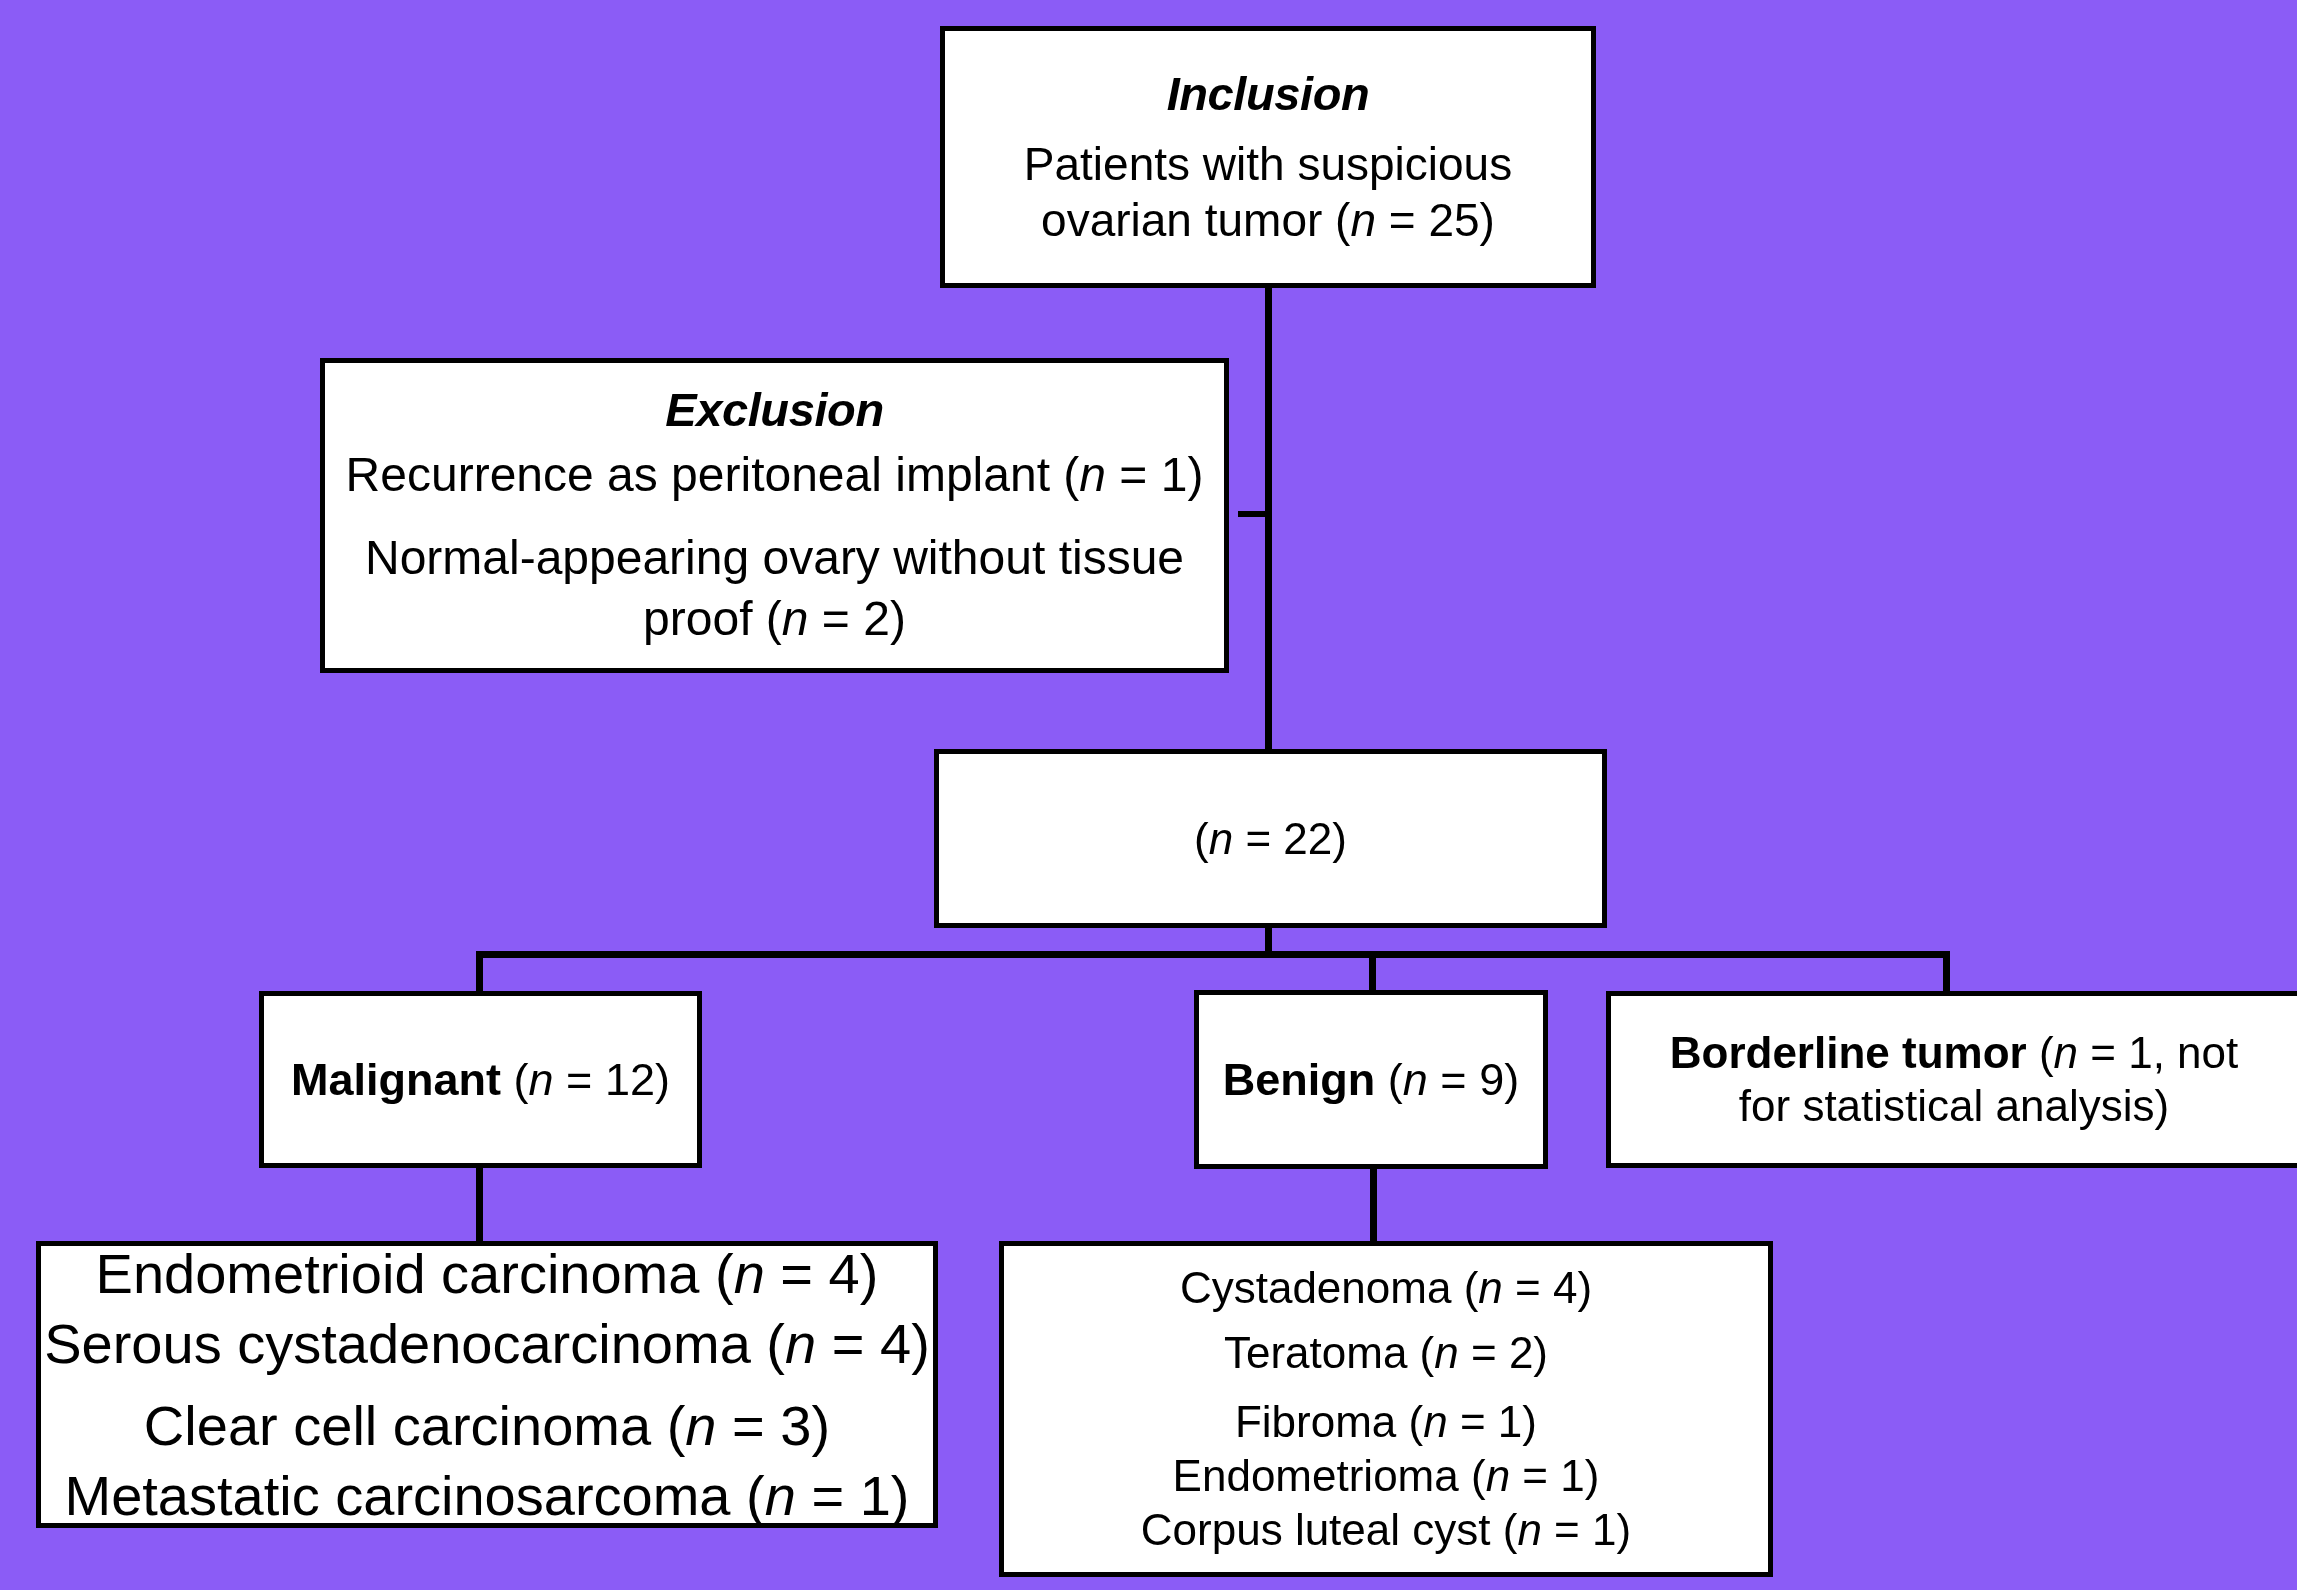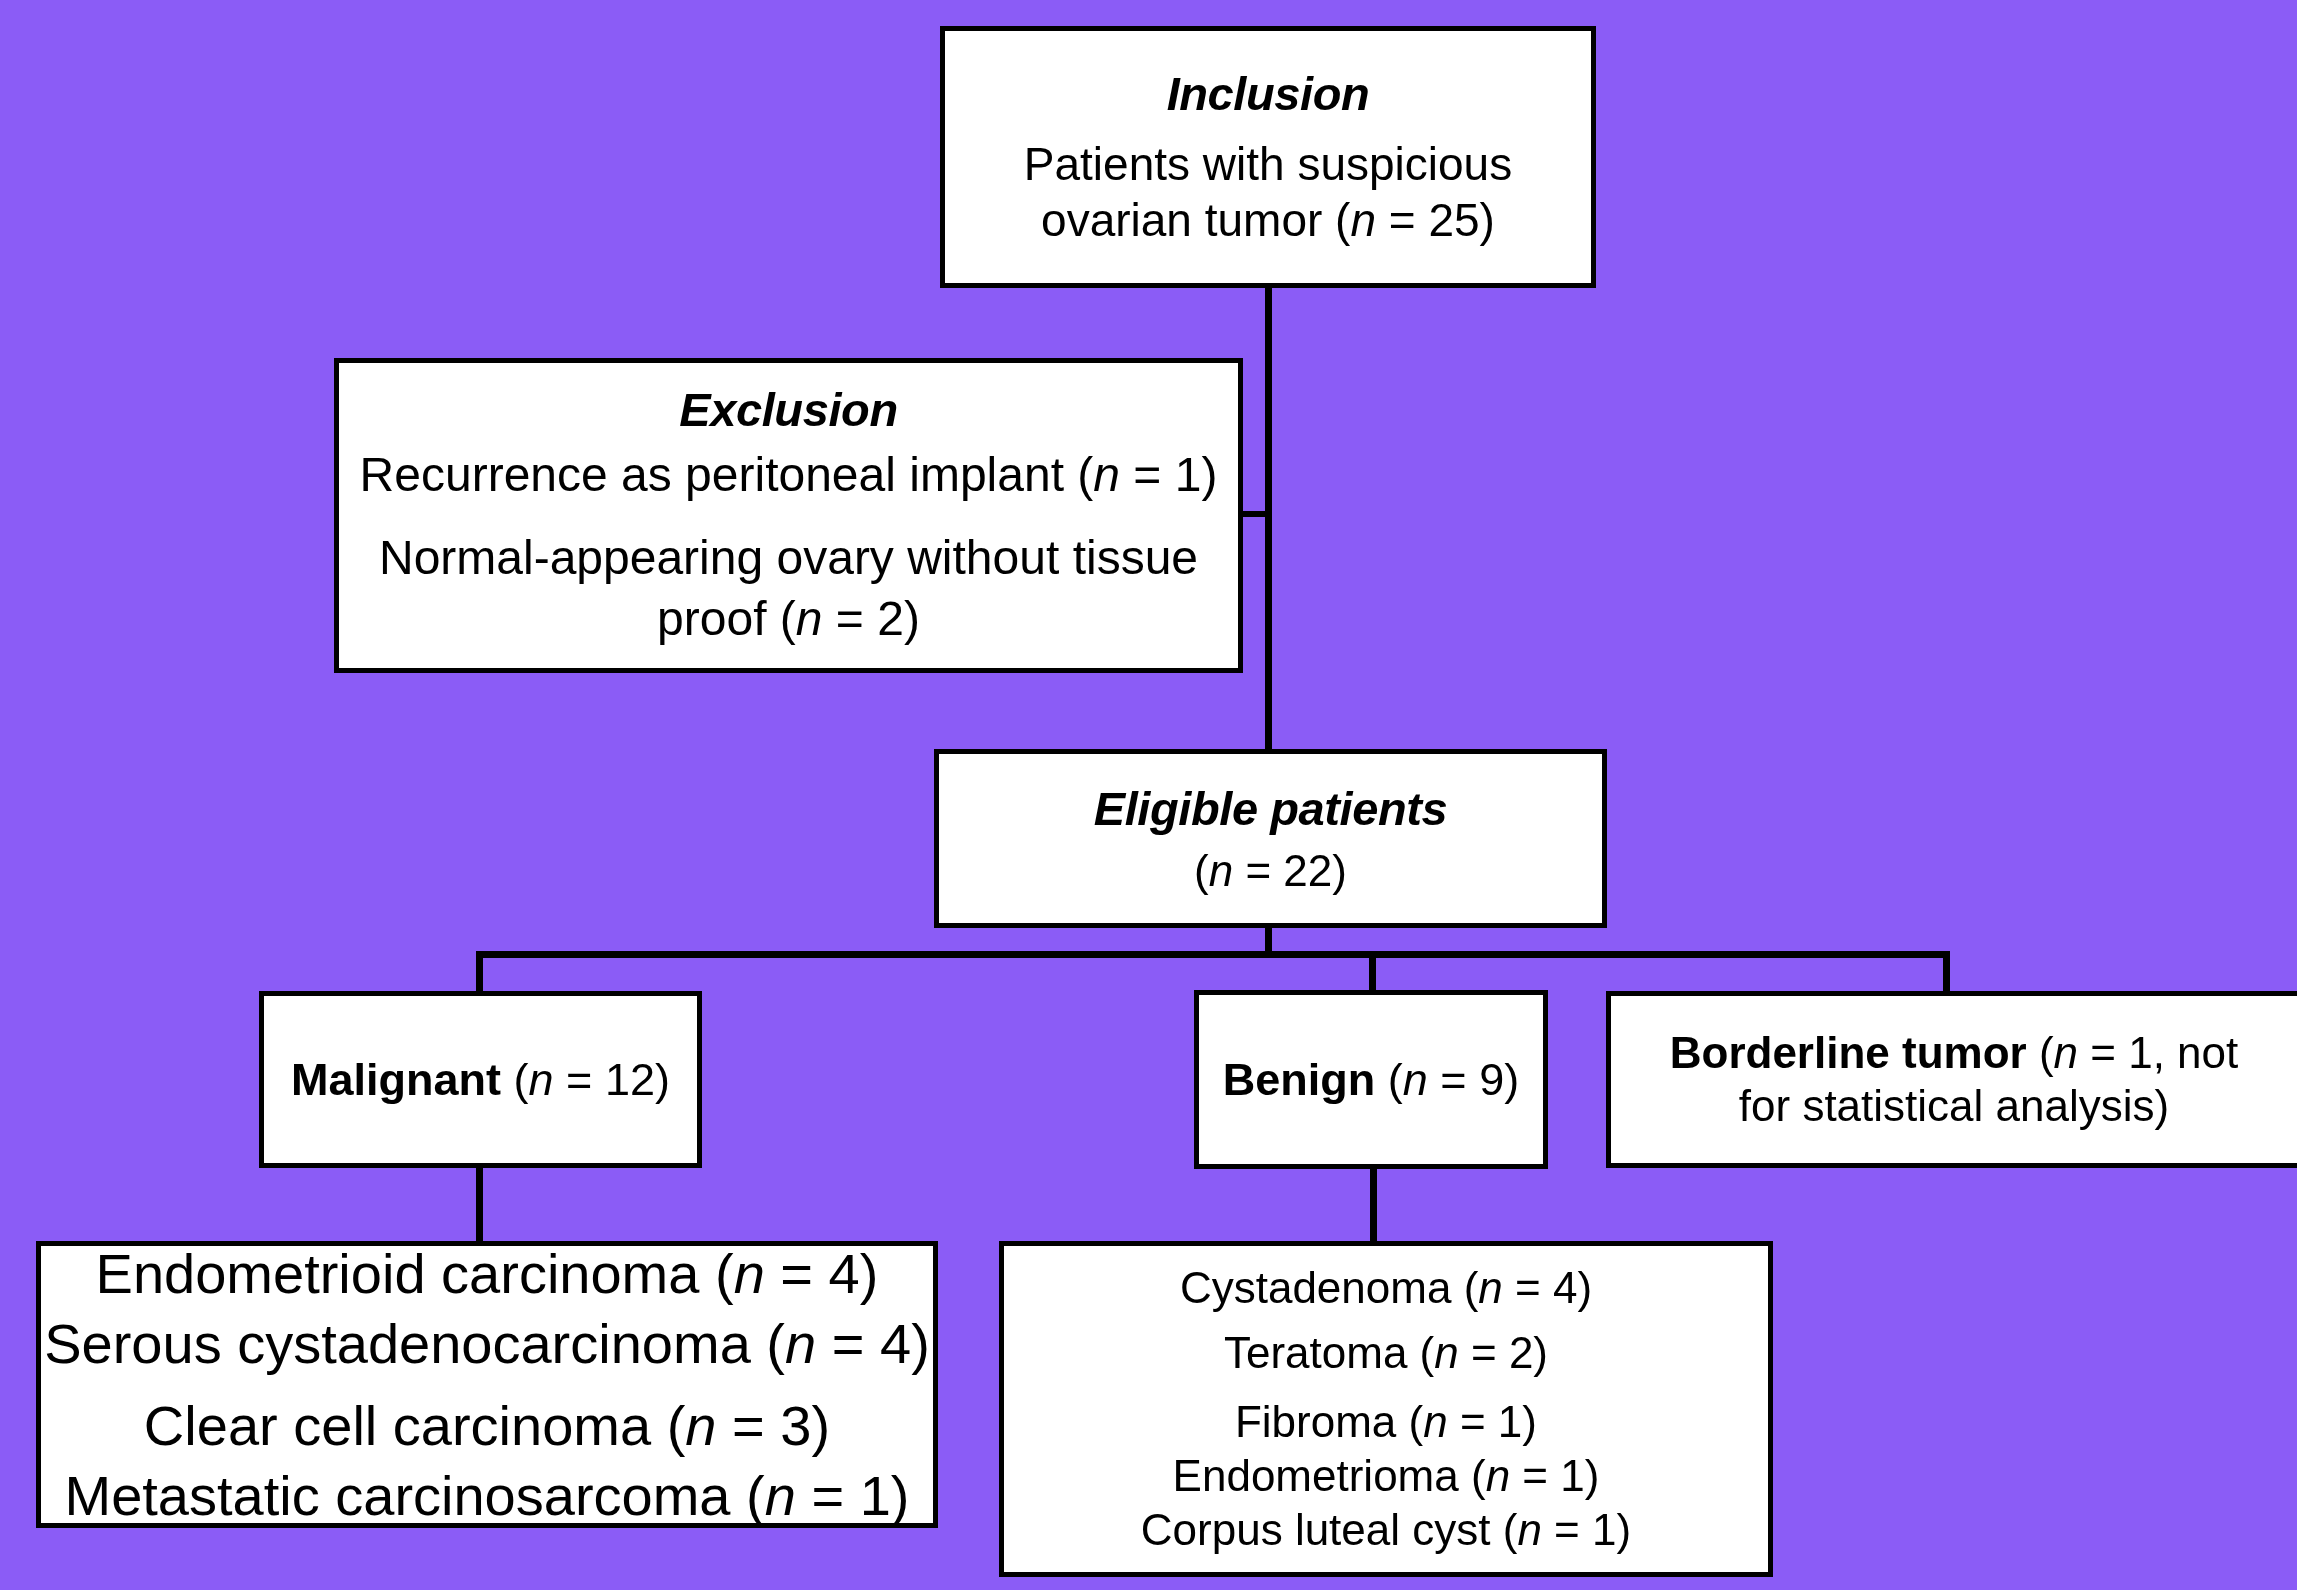--- a/index.html
+++ b/index.html
@@ -36,21 +36,21 @@
   }
   .ln{ white-space:nowrap; }
   .it{ font-style:italic; }
   .bd{ font-weight:bold; }
 
   
   #box-inclusion{ left:940px; top:26px; width:656px; height:262px; }
   #box-inclusion .ttl{ font-size:47px; margin-bottom:15.4px; }
   #box-inclusion .body{ font-size:46px; line-height:1.22; }
 
-  #box-exclusion{ left:334px; top:358px; width:909px; height:315px;align-items:center; }
+  #box-exclusion{ left:320px; top:358px; width:909px; height:315px;align-items:center; }
   #box-exclusion .ttl{ font-size:47px; margin-bottom:7.7px; }
   #box-exclusion .body{ font-size:48px; line-height:1.28; }
   #box-exclusion .gap{ height:21px; }
 
   #box-eligible{ left:934px; top:749px; width:673px; height:179px; }
   #box-eligible .ttl{ font-size:47px; margin-bottom:9.6px; }
   #box-eligible .body{ font-size:44px; }
 
   #box-malignant{ left:259px; top:991px; width:443px; height:177px; }
   #box-malignant .body{ font-size:45px; }
@@ -107,21 +107,20 @@
     <div class="ttl ln">Exclusion</div>
     <div class="body">
       <div class="ln"><span>Recurrence as peritoneal implant  (</span><span class="it">n</span><span> = 1)</span></div>
       <div class="gap"></div>
       <div class="ln">Normal-appearing ovary without tissue</div>
       <div class="ln"><span>proof (</span><span class="it">n</span><span> = 2)</span></div>
     </div>
   </div>
 
   <div class="box" id="box-eligible">
-    <div class="ttl ln">Eligible patients</div>
     <div class="body ln"><span>(</span><span class="it">n</span><span> = 22)</span></div>
   </div>
 
   <div class="box" id="box-malignant">
     <div class="body ln"><span class="bd">Malignant</span><span> (</span><span class="it">n</span><span> = 12)</span></div>
   </div>
 
   <div class="box" id="box-benign">
     <div class="body ln"><span class="bd">Benign</span><span> (</span><span class="it">n</span><span> = 9)</span></div>
   </div>

